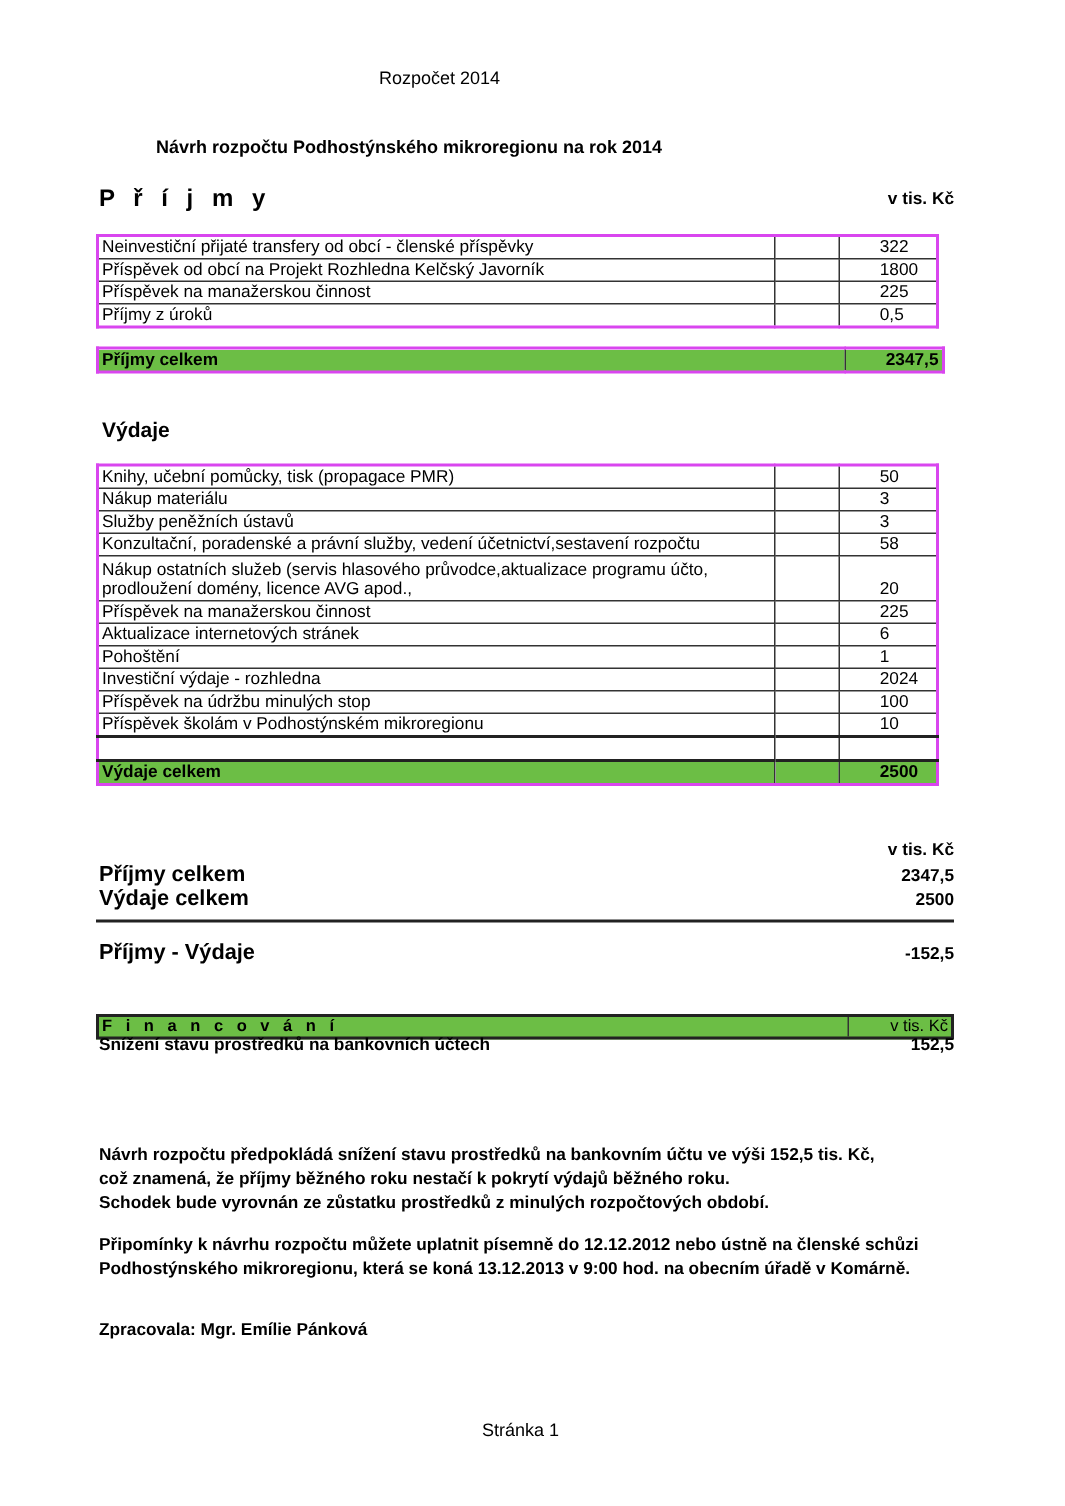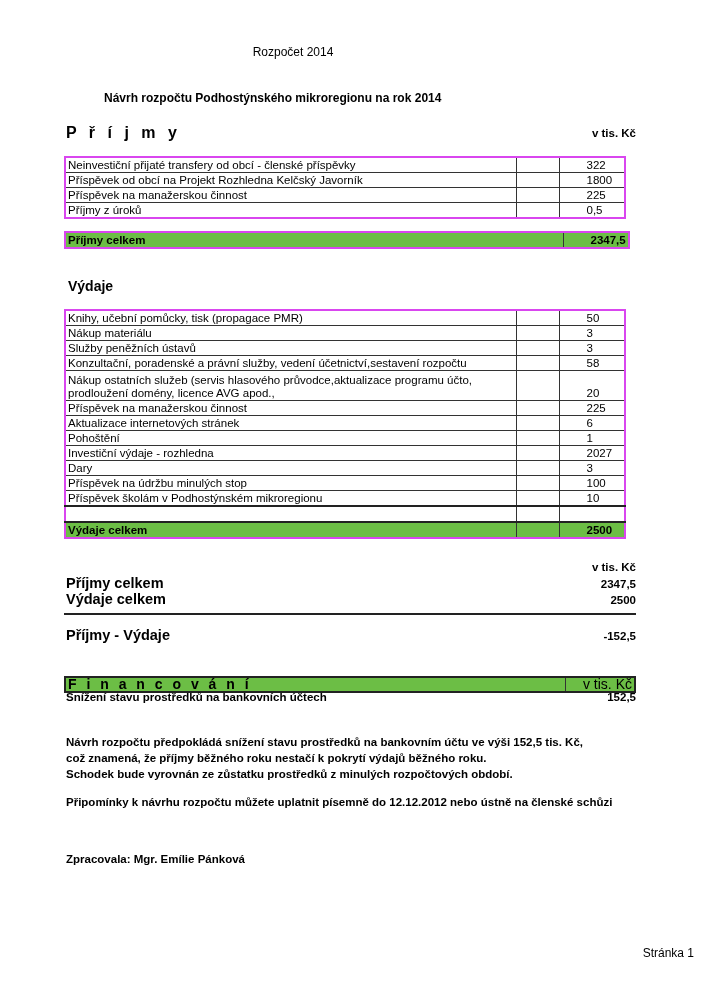--- a/index.html
+++ b/index.html
@@ -21,28 +21,28 @@
   tr.total td { background:#6cbe45; font-weight:bold; border-top:2px solid #222; }
   tr.blank td { border-top:2px solid #222; }
 
   .sum { position:absolute; left:66px; width:570px; font-weight:bold; }
   .sum .row { display:flex; justify-content:space-between; align-items:baseline; }
   .sum .lbl { font-size:14.5px; }
   .sum .val { font-size:11.5px; }
   .rule { position:absolute; left:64px; width:572px; height:2px; background:#222; }
 
   .fin-bar { position:absolute; left:64px; top:676px; width:568px; height:13px;
-             border:2px solid #222; background:#6cbe45; display:flex; font-size:14px; }
+             border:2px solid #222; background:#6cbe45; display:flex; font-size:11px; }
   .fin-bar .l { flex:1; padding-left:2px; font-weight:bold; letter-spacing:3px; line-height:13px; border-right:1px solid #333; }
   .fin-bar .r { width:66px; text-align:right; padding-right:2px; line-height:13px; }
   .fin-row { position:absolute; left:66px; top:691px; width:570px; display:flex; justify-content:space-between;
              font-size:11.5px; font-weight:bold;gap:44px; }
 
-  .para { position:absolute; left:66px; width:580px; font-size:11.5px; font-weight:bold; line-height:16px; }
-  .footer { top:946px; left:0; width:694px; text-align:right; font-size:12px; }
+  .para { position:absolute; left:66px; width:580px; font-size:11.5px; font-weight:bold; line-height:16px;margin-top:28px; }
+  .footer { top:946px; left:0; width:694px; text-align:center; font-size:12px; }
 </style>
 </head>
 <body>
 
 <div class="abs header">Rozpočet 2014</div>
 <div class="abs title">Návrh rozpočtu Podhostýnského mikroregionu na rok 2014</div>
 <div class="abs sec-prijmy">P ř í j m y</div>
 <div class="abs unit-top">v tis. Kč</div>
 
 <table class="grid" style="top:156px;">
@@ -133,26 +133,21 @@
         <td class="v">6</td>
       </tr>
   <tr>
         <td>Pohoštění</td>
         <td></td>
         <td class="v">1</td>
       </tr>
   <tr>
         <td>Investiční výdaje - rozhledna</td>
         <td></td>
-        <td class="v">2027</td>
-      </tr>
-  <tr>
-        <td>Dary</td>
-        <td></td>
-        <td class="v">3</td>
+        <td class="v">2024</td>
       </tr>
   <tr>
         <td>Příspěvek na údržbu minulých stop</td>
         <td></td>
         <td class="v">100</td>
       </tr>
   <tr>
         <td>Příspěvek školám v Podhostýnském mikroregionu</td>
         <td></td>
         <td class="v">10</td>
@@ -201,16 +196,17 @@
   <span>152,5</span>
 </div>
 
 <div class="para" style="top:734px;">
   <div>Návrh rozpočtu předpokládá snížení stavu prostředků na bankovním účtu ve výši 152,5 tis. Kč,</div>
   <div>což znamená, že příjmy běžného roku nestačí k pokrytí výdajů běžného roku.</div>
   <div>Schodek bude vyrovnán ze zůstatku prostředků z minulých rozpočtových období.</div>
 </div>
 <div class="para" style="top:794px;">
   <div>Připomínky k návrhu rozpočtu můžete uplatnit písemně do 12.12.2012 nebo ústně na členské schůzi</div>
+  <div>Podhostýnského mikroregionu, která se koná 13.12.2013 v 9:00 hod. na obecním úřadě v Komárně.</div>
 </div>
 <div class="para" style="top:851px;">Zpracovala: Mgr. Emílie Pánková</div>
 
 <div class="abs footer">Stránka 1</div>
 
 </body></html>

